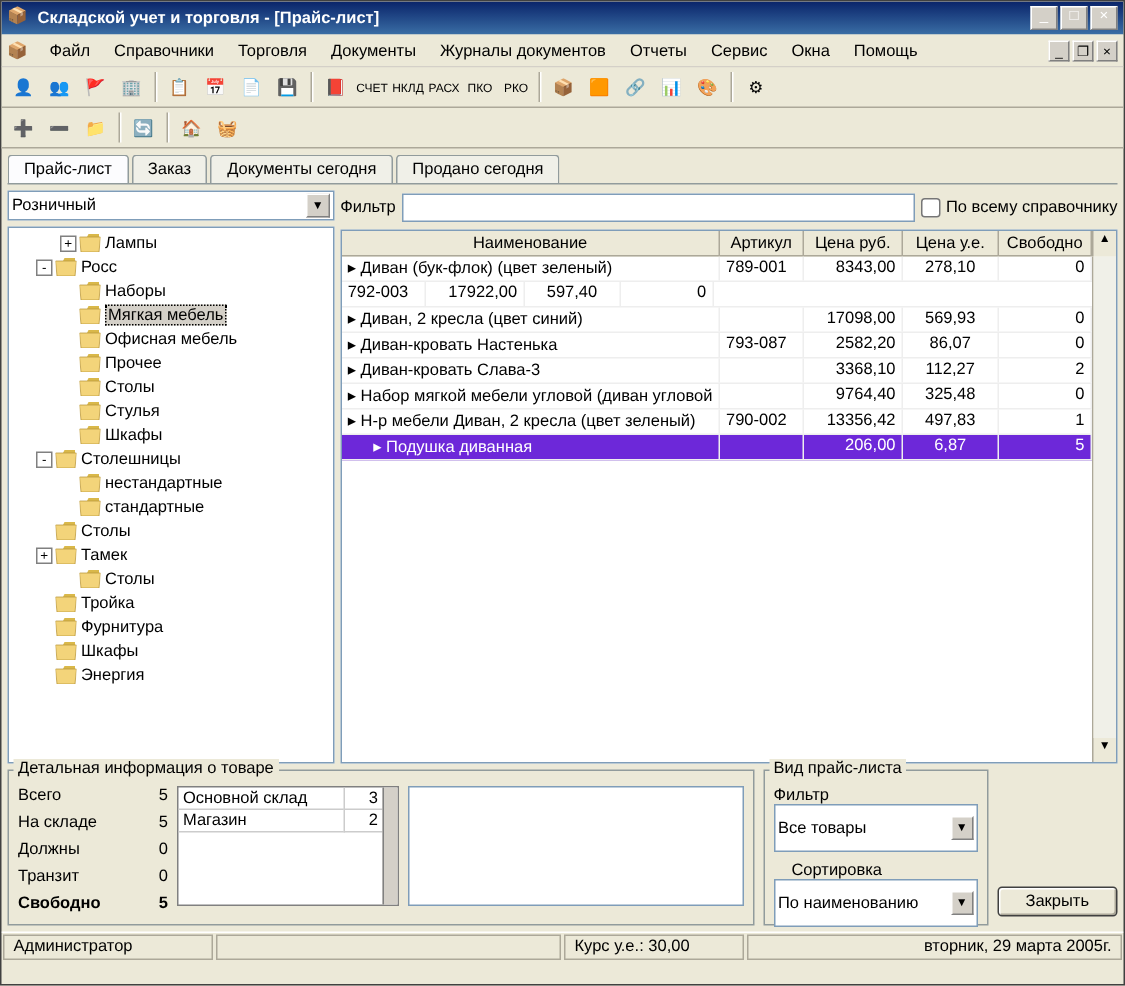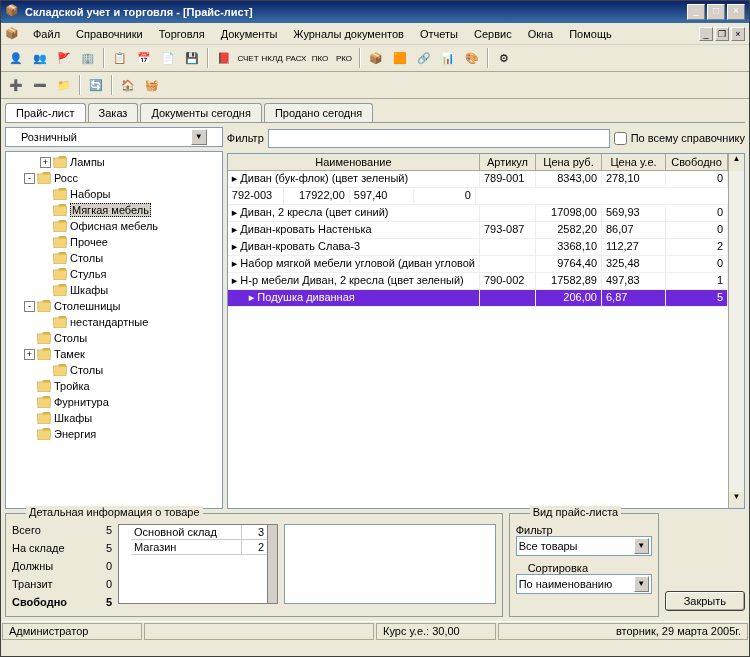--- a/index.html
+++ b/index.html
@@ -14,21 +14,21 @@
 .menubar .mdi-btns { margin-left: auto; display: flex; gap: 2px; }
 .mdi-btn { width: 14px; height: 14px; background: #d4d0c8; border: 1px solid #fff; border-right-color:#808080; border-bottom-color:#808080; font-size:9px; text-align:center; line-height:12px; cursor:pointer;}
 .toolbar { background: #ece9d8; padding: 2px 4px; display: flex; align-items: center; gap: 2px; border-bottom: 1px solid #aca899; flex-wrap: wrap; }
 .tbtn { width: 22px; height: 22px; display: inline-flex; align-items: center; justify-content: center; cursor: pointer; border: 1px solid transparent; }
 .tsep { width: 2px; height: 20px; border-left: 1px solid #aca899; border-right: 1px solid #fff; margin: 0 2px; }
 .tabs { display: flex; border-bottom: 1px solid #919b9c; margin: 4px 4px 0 4px; }
 .tab { padding: 3px 10px; border: 1px solid #919b9c; border-bottom: none; background: #f0f0e8; cursor: pointer; margin-right: 2px; border-radius: 3px 3px 0 0; }
 .tab.active { background: #fcfcfe; position: relative; z-index: 2; }
 .main { display: flex; padding: 4px; gap: 4px; height: 390px; }
 .left-pane { width: 228px; display: flex; flex-direction: column; }
-.combo { width: 100%; height: 20px; border: 1px solid #7f9db9; background: #fff; padding: 1px 15px; }
+.combo { width: 100%; height: 20px; border: 1px solid #7f9db9; background: #fff; padding: 1px 2px; }
 .combo-big { display:flex; align-items:center; }
 .combo-big .arrow { width:16px; height:16px; background:#d4d0c8; border:1px solid #fff; border-right-color:#808080; border-bottom-color:#808080; text-align:center; font-size:8px; line-height:14px; margin-left:auto;}
 .tree { flex: 1; background: #fff; border: 1px solid #7f9db9; overflow-y: auto; margin-top: 4px; padding: 2px; }
 .tree-node { display: flex; align-items: center; height: 16px; cursor: pointer; white-space: nowrap; }
 .tree-node .toggle { width: 11px; height: 11px; border: 1px solid #808080; text-align: center; line-height: 9px; font-size: 9px; margin-right: 2px; background:#fff;}
 .tree-node .spacer { display: inline-block; }
 .tree-node .folder { width: 14px; height: 12px; display:inline-block; margin-right: 3px; }
 .tree-node.selected span.label { background: #d4d0c8; border: 1px dotted #000; padding: 0 1px; }
 .right-pane { flex: 1; display: flex; flex-direction: column; }
 .filter-row { display: flex; align-items: center; gap: 4px; height: 22px; }
@@ -37,37 +37,37 @@
 .grid { flex: 1; border: 1px solid #7f9db9; background: #fff; margin-top: 4px; display: flex; flex-direction: column; }
 .grid-header { display: flex; background: #ece9d8; border-bottom: 1px solid #aca899; }
 .grid-header .col { border-right: 1px solid #aca899; padding: 2px 4px; overflow: hidden; white-space: nowrap; text-align:center; }
 .grid-body { flex: 1; overflow-y: auto; }
 .grid-row { display: flex; border-bottom: 1px solid #eee; height: 17px; }
 .grid-row .cell { border-right: 1px solid #eee; padding: 1px 4px; overflow: hidden; white-space: nowrap; }
 .grid-row.selected { background: #6d28d9; color: #fff; padding-left: 17px; }
 .c-name { flex: 1; }
 .c-art { width: 56px; }
 .c-price { width: 66px; text-align: right; }
-.c-priceu { width: 64px; text-align: left; }
+.c-priceu { width: 64px; text-align: center; }
 .c-free { width: 62px; text-align: right; }
 .scroll-stub { width:16px; background:#ece9d8; border-left:1px solid #aca899;}
 .bottom { display: flex; gap: 6px; padding: 0 4px 4px 4px; height: 108px; }
 .fieldset { border: 1px solid #919b9c; padding: 4px 6px; position: relative; }
-.fieldset .legend { position: absolute; top: -8px; left: 20px; background: #ece9d8; padding: 0 3px; }
+.fieldset .legend { position: absolute; top: -8px; left: 3px; background: #ece9d8; padding: 0 3px; }
 .detail-grid { display: grid; grid-template-columns: 70px 30px; row-gap: 2px; }
 .detail-grid .val { text-align: right; }
 .detail-grid .bold { font-weight: bold; }
 .stock-table { border: 1px solid #808080; background:#fff; }
 .stock-table .srow { display:flex; }
 .stock-table .sname { width: 110px; padding: 1px 3px; border-bottom:1px solid #ccc;}
 .stock-table .sval { width: 26px; text-align:right; padding: 1px 3px; border-left:1px solid #ccc; border-bottom:1px solid #ccc;}
 .stock-table .sh { width:10px; background:#d4d0c8; border-left:1px solid #808080;}
 .whitebox { background: #fff; border: 1px solid #7f9db9; }
 .btn { background: #ece9d8; border: 1px solid #404040; padding: 3px 18px; cursor: pointer; border-radius:3px; box-shadow: inset 1px 1px #fff, inset -1px -1px #aca899;}
-.select { height: 20px; border: 1px solid #7f9db9; background: #fff; display:flex; align-items:center; padding:0 2px;}
+.select { height: 32px; border: 1px solid #7f9db9; background: #fff; display:flex; align-items:center; padding:0 2px;}
 .select .arrow { width:15px; height:16px; background:#d4d0c8; border:1px solid #fff; border-right-color:#808080; border-bottom-color:#808080; text-align:center; font-size:8px; line-height:14px; margin-left:auto;}
 .statusbar { display: flex; border-top: 1px solid #fff; height: 20px; }
 .statusbar .panel { border: 1px solid #aca899; padding: 1px 6px; margin: 1px; }
 svg.folder-svg { width:14px; height:12px; }
 </style>
 </head>
 <body>
 
 <div class="titlebar">
   <span class="icon">📦</span>
@@ -232,20 +232,29 @@
           <span class="label">Столешницы</span>
         </div>
         <div class="tree-node">
           <span class="spacer" style="width:32px"></span>
           <span style="width:13px;display:inline-block;"></span>
           <span class="folder"><svg class="folder-svg" viewBox="0 0 14 12">
               <path d="M0 2 L5 2 L6 0 L13 0 L13 2 L0 2 Z" fill="#d9b84a"></path>
               <path d="M0 2 L14 2 L13 12 L1 12 Z" fill="#f3d47a" stroke="#b8953a" stroke-width="0.5"></path>
             </svg></span>
           <span class="label">нестандартные</span>
+        </div>
+        <div class="tree-node">
+          <span class="spacer" style="width:32px"></span>
+          <span style="width:13px;display:inline-block;"></span>
+          <span class="folder"><svg class="folder-svg" viewBox="0 0 14 12">
+              <path d="M0 2 L5 2 L6 0 L13 0 L13 2 L0 2 Z" fill="#d9b84a"></path>
+              <path d="M0 2 L14 2 L13 12 L1 12 Z" fill="#f3d47a" stroke="#b8953a" stroke-width="0.5"></path>
+            </svg></span>
+          <span class="label">стандартные</span>
         </div>
         <div class="tree-node">
           <span class="spacer" style="width:16px"></span>
           <span style="width:13px;display:inline-block;"></span>
           <span class="folder"><svg class="folder-svg" viewBox="0 0 14 12">
               <path d="M0 2 L5 2 L6 0 L13 0 L13 2 L0 2 Z" fill="#d9b84a"></path>
               <path d="M0 2 L14 2 L13 12 L1 12 Z" fill="#f3d47a" stroke="#b8953a" stroke-width="0.5"></path>
             </svg></span>
           <span class="label">Столы</span>
         </div>
@@ -363,21 +372,21 @@
             <div class="grid-row">
               <div class="cell c-name">▸ Набор мягкой мебели угловой (диван угловой</div>
               <div class="cell c-art"></div>
               <div class="cell c-price">9764,40</div>
               <div class="cell c-priceu">325,48</div>
               <div class="cell c-free">0</div>
             </div>
             <div class="grid-row">
               <div class="cell c-name">▸ Н-р мебели Диван, 2 кресла (цвет зеленый)</div>
               <div class="cell c-art">790-002</div>
-              <div class="cell c-price">17582,89</div>
+              <div class="cell c-price">13356,42</div>
               <div class="cell c-priceu">497,83</div>
               <div class="cell c-free">1</div>
             </div>
             <div class="grid-row selected">
               <div class="cell c-name">▸ Подушка диванная</div>
               <div class="cell c-art"></div>
               <div class="cell c-price">206,00</div>
               <div class="cell c-priceu">6,87</div>
               <div class="cell c-free">5</div>
             </div>
@@ -400,21 +409,21 @@
         <div>На складе</div>
         <div class="val">5</div>
         <div>Должны</div>
         <div class="val">0</div>
         <div>Транзит</div>
         <div class="val">0</div>
         <div class="bold">Свободно</div>
         <div class="val bold">5</div>
       </div>
     <div class="stock-table" style="margin-top:6px; height:80px; display:flex;">
-      <div id="stock-host" style="flex:1;margin-left:12px;">
+      <div id="stock-host" style="flex:1;">
           <div class="srow">
             <div class="sname">Основной склад</div>
             <div class="sval">3</div>
           </div>
           <div class="srow">
             <div class="sname">Магазин</div>
             <div class="sval">2</div>
           </div>
         </div>
       <div class="sh"></div>

